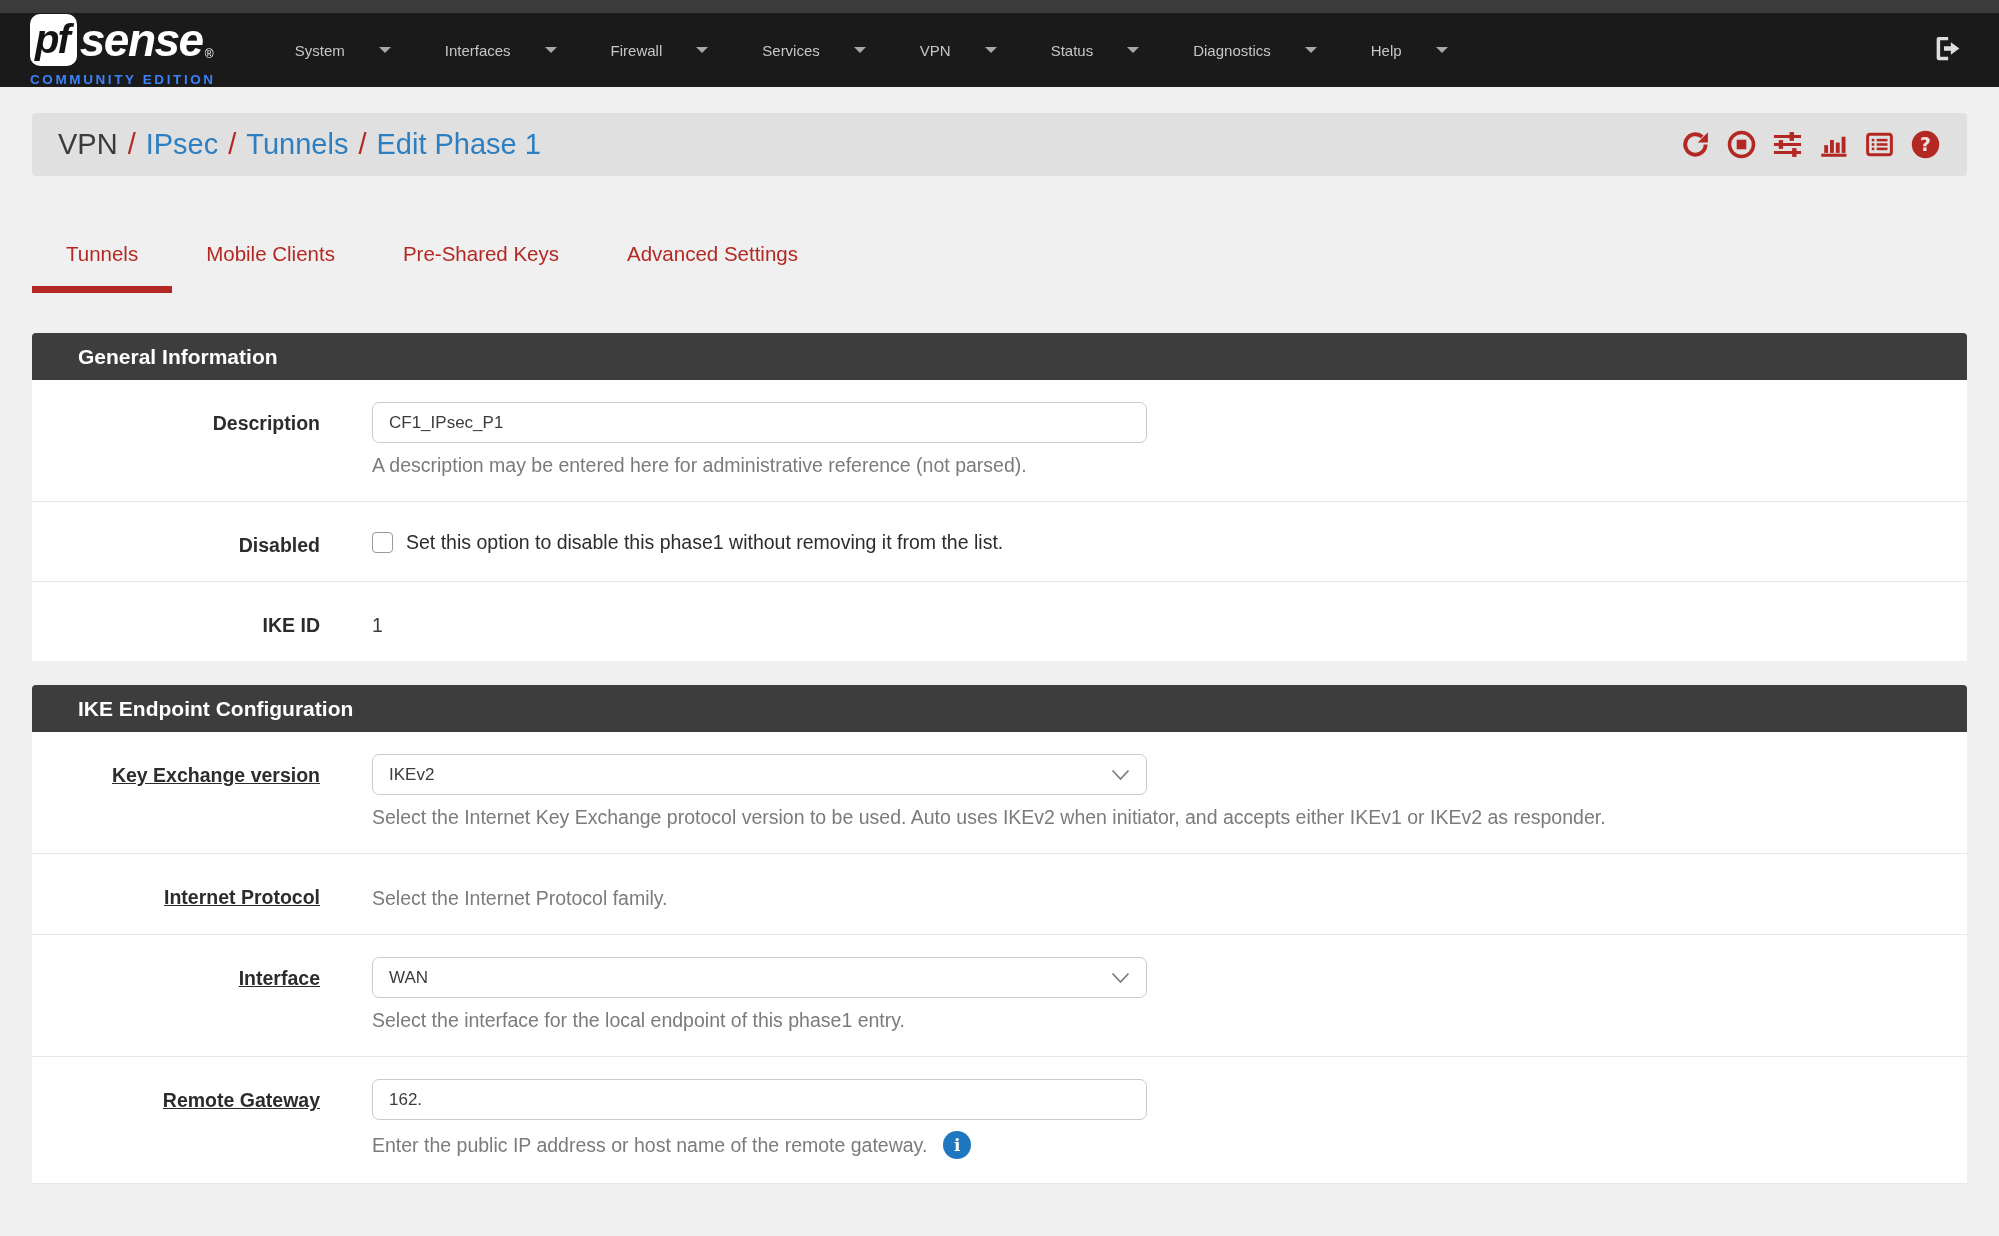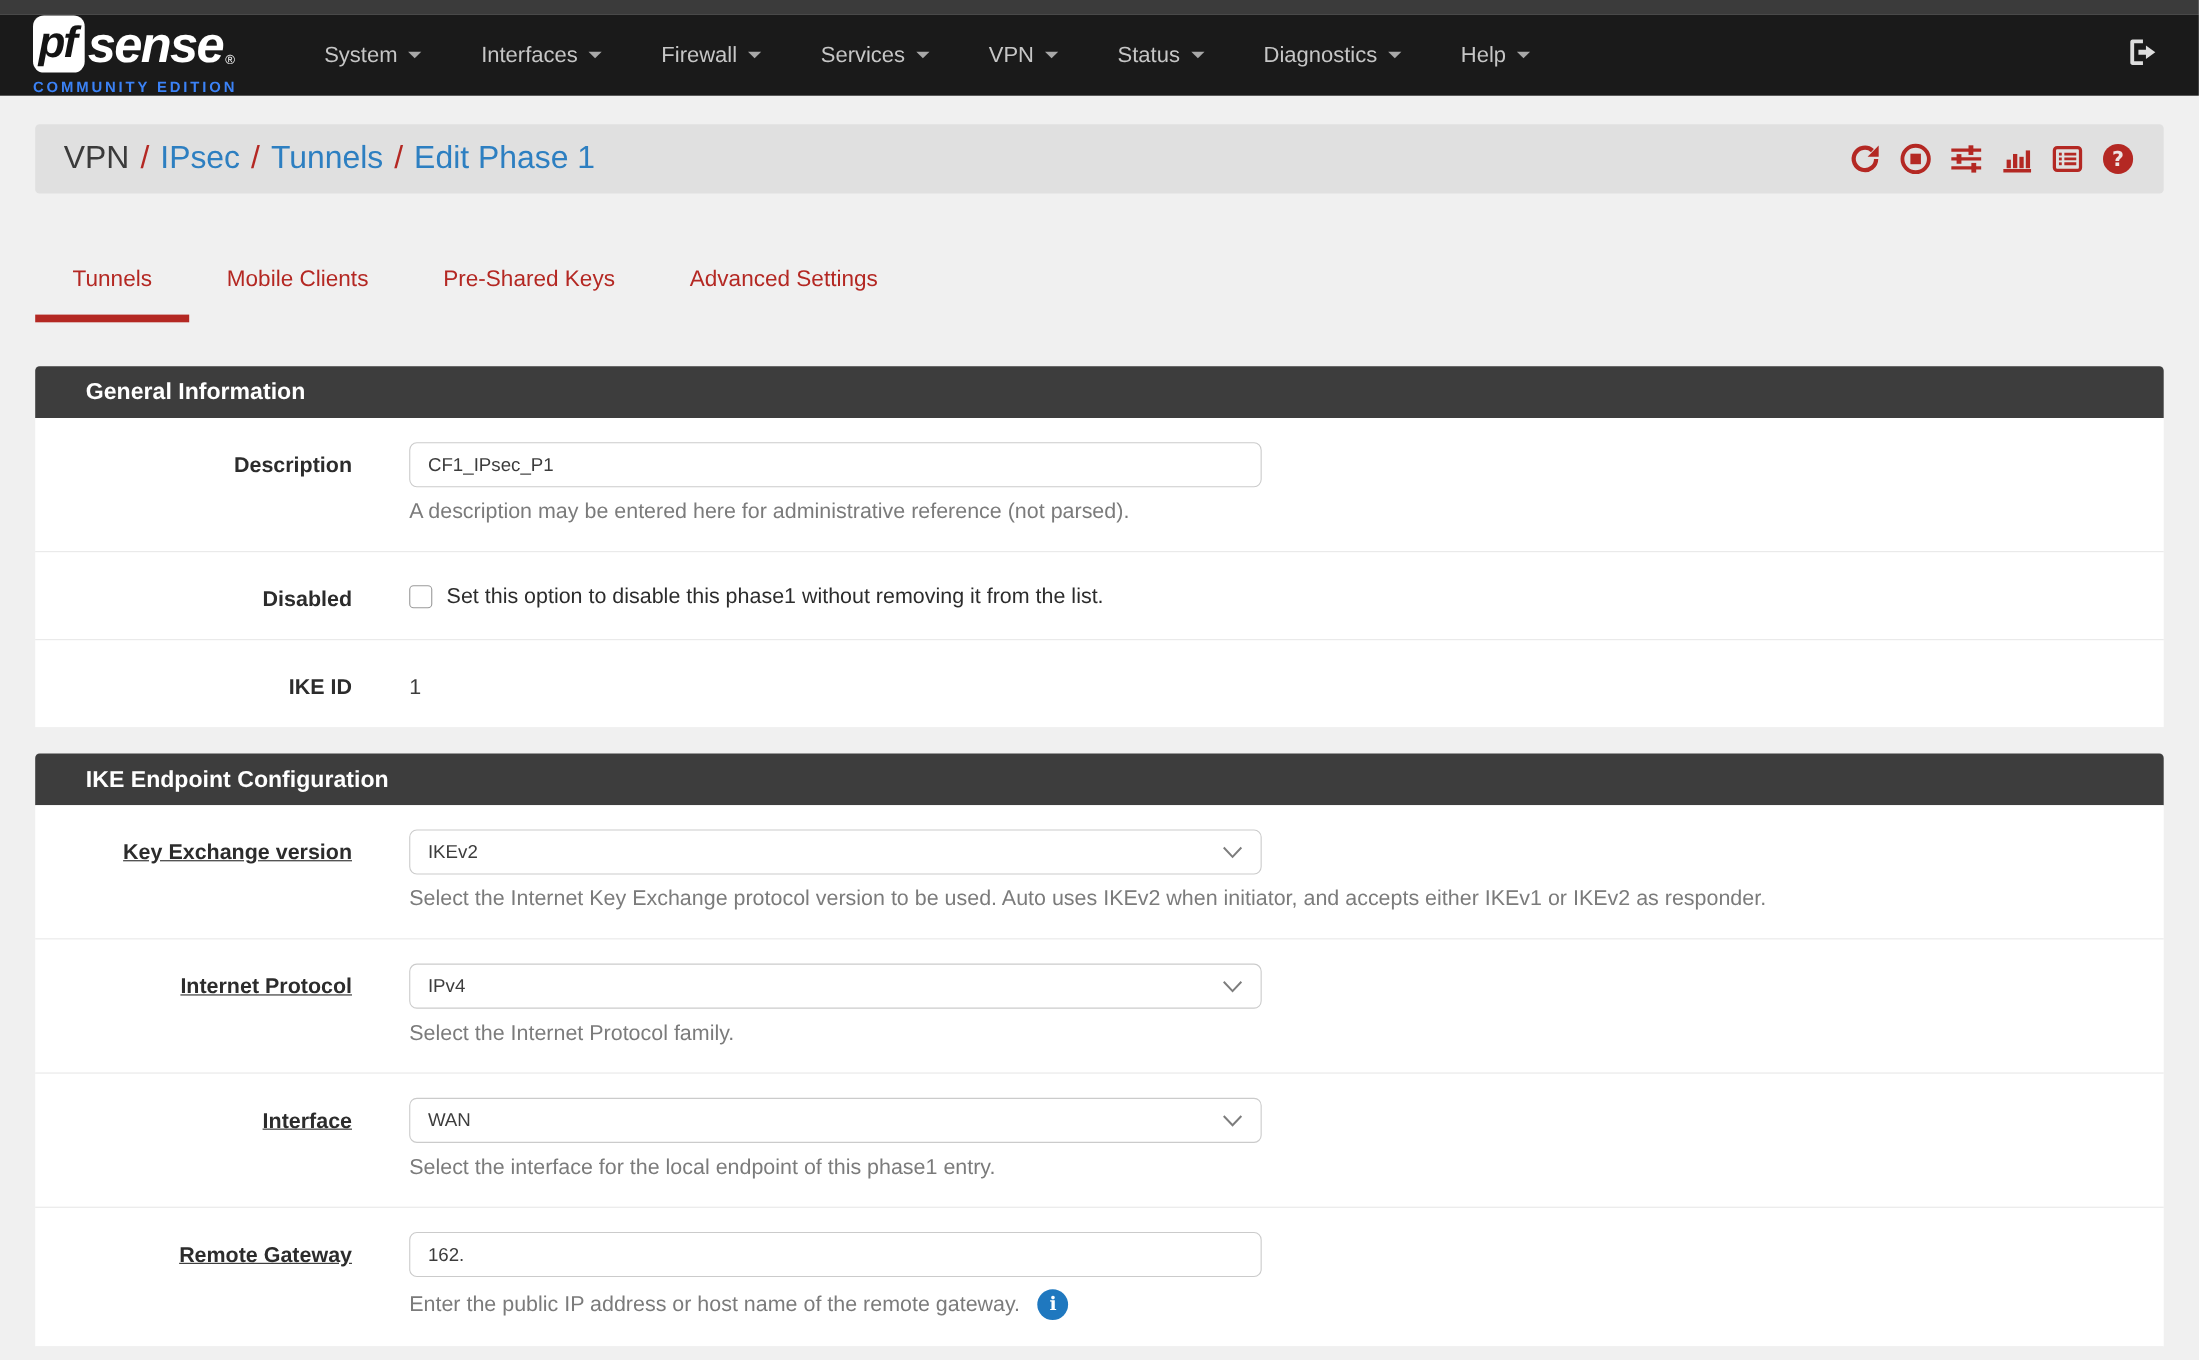--- a/index.html
+++ b/index.html
@@ -19,22 +19,22 @@
   .pf-box {
     background:#fff; color:#141414; font-weight:bold; font-style:italic;
     font-size:40px; line-height:50px; height:52px; border-radius:10px;
     padding:0 8px 2px 5px; letter-spacing:-2px;
   }
   .sense { color:#fff; font-size:46px; font-weight:bold; font-style:italic; letter-spacing:-1.5px; margin-left:3px; }
   .reg { color:#fff; font-size:12px; align-self:flex-end; margin:0 0 6px 2px; }
   .edition { color:#3b82f6; font-size:13.5px; font-weight:bold; letter-spacing:2.6px; margin-top:5px; white-space:nowrap; }
   .nav-menu { display:flex; list-style:none; align-items:center; }
   .nav-item {
-    color:#c6c6c6; font-size:20px; padding:14px 27px; cursor:pointer;
-    display:flex; align-items:center; white-space:nowrap;
+    color:#c6c6c6; font-size:15px; padding:14px 27px; cursor:pointer;
+    display:flex; align-items:center; white-space:nowrap;gap:24px;
   }
   .caret {
     width:0; height:0; display:inline-block; margin-left:10px;
     border-left:6px solid transparent; border-right:6px solid transparent;
     border-top:6.5px solid #a8a8a8;
   }
   .signout { margin-left:auto; cursor:pointer; display:flex; align-items:center; padding-right:6px; }
 
   
   .crumb-panel {
@@ -266,26 +266,20 @@
           <svg width="19" height="12" viewBox="0 0 19 12">
               <path d="M1.5 1.5 L9.5 10 L17.5 1.5" fill="none" stroke="#7d7d7d" stroke-width="1.8"></path>
             </svg>
         </div>
         <div class="help">Select the Internet Key Exchange protocol version to be used. Auto uses IKEv2 when initiator, and accepts either IKEv1 or IKEv2 as responder.</div>
       </div>
     </div>
     <div class="form-row">
       <div class="col-label u">Internet Protocol</div>
       <div class="col-content">
-        <div class="control select">
-          <span>IPv4</span>
-          <svg width="19" height="12" viewBox="0 0 19 12">
-              <path d="M1.5 1.5 L9.5 10 L17.5 1.5" fill="none" stroke="#7d7d7d" stroke-width="1.8"></path>
-            </svg>
-        </div>
         <div class="help">Select the Internet Protocol family.</div>
       </div>
     </div>
     <div class="form-row">
       <div class="col-label u">Interface</div>
       <div class="col-content">
         <div class="control select">
           <span>WAN</span>
           <svg width="19" height="12" viewBox="0 0 19 12">
               <path d="M1.5 1.5 L9.5 10 L17.5 1.5" fill="none" stroke="#7d7d7d" stroke-width="1.8"></path>

